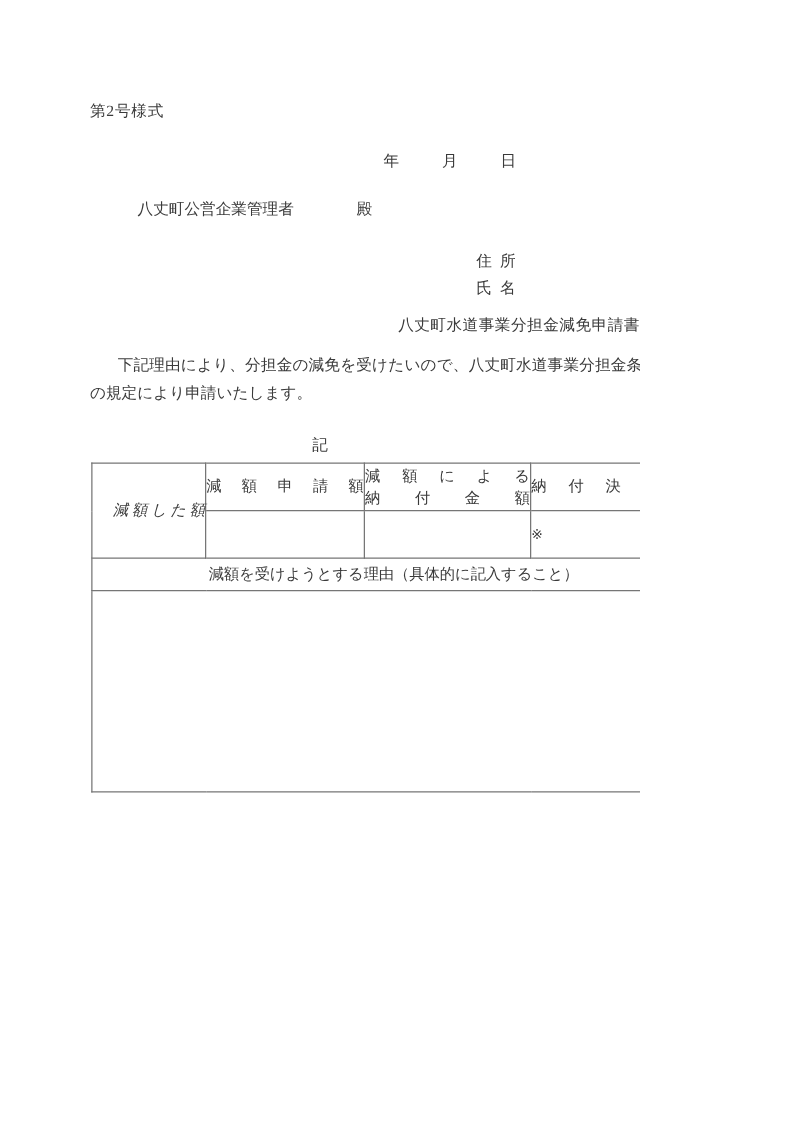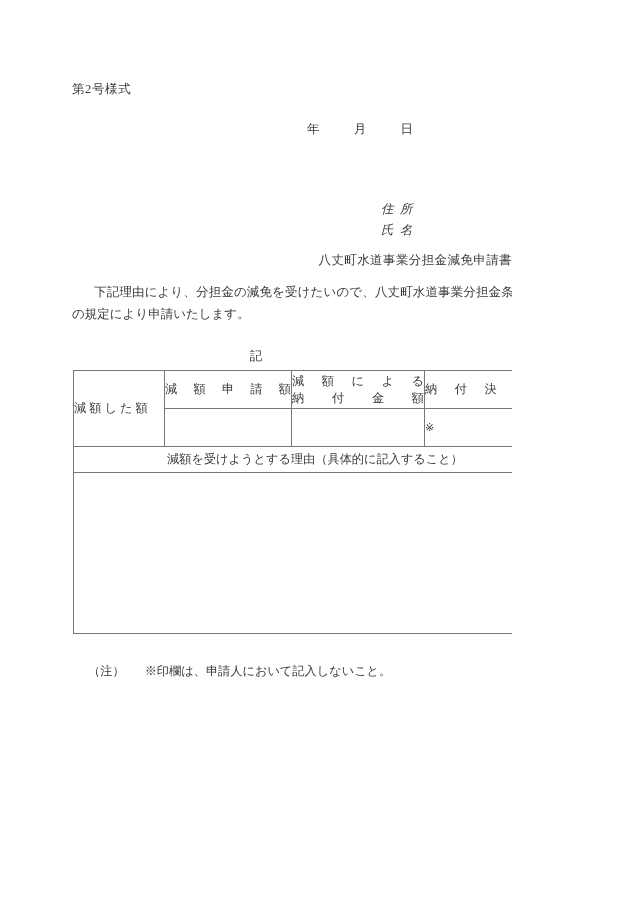--- a/index.html
+++ b/index.html
@@ -54,21 +54,21 @@
   .addressee .spacer { display: inline-block; width: 44px; }
 
   .applicant {
     position: absolute;
     left: 381px;
     top: 199px;
     font-size: 12.5px;
     line-height: 21px;
     white-space: nowrap;
   }
-  .applicant .row { position: relative; height: 21px; font-style: italic; }
+  .applicant .row { position: relative; height: 21px; }
   .applicant .lbl .c1 { display: inline-block; width: 19px; }
   .seal-mark {
     position: absolute;
     left: 152px;
     top: 1px;
     width: 15px;
     height: 15px;
     border: 1.1px solid #4a4a4a;
     border-radius: 50%;
     font-size: 10px;
@@ -145,23 +145,24 @@
   }
   .spread {
     display: flex;
     justify-content: space-between;
     white-space: nowrap;
   }
   .spread > span { display: inline-block; }
 
   .cell-rowlabel {
     height: 76px;
-    text-align: left;
+    text-align: right;
     padding: 0 8px;
     box-sizing: border-box;
+    font-style: italic;
   }
   .cell-input {
     height: 38px;
     padding: 3px 7px;
     box-sizing: border-box;
     vertical-align: top;
     text-align: left;
   }
   .komejirushi {
     font-family: "DejaVu Sans", sans-serif;
@@ -197,20 +198,25 @@
 
   <div class="date-line">
     <span class="seg">年</span>
     <span class="gap-a"></span>
     <span class="seg">月</span>
     <span class="gap-b"></span>
     <span class="seg">日</span>
     <span class="tail"></span>
   </div>
 
+  <div class="addressee">
+    <span>八丈町公営企業管理者</span>
+    <span class="spacer"></span>
+    <span>殿</span>
+  </div>
 
   <div class="applicant">
     <div class="row">
       <span class="lbl">
         <span class="c1">住</span><span>所</span>
       </span>
     </div>
     <div class="row">
       <span class="lbl">
         <span class="c1">氏</span><span>名</span>
@@ -278,19 +284,14 @@
       </tr>
       <tr>
         <td class="reason-label-cell" colspan="4">減額を受けようとする理由（具体的に記入すること）</td>
       </tr>
       <tr>
         <td class="reason-body-cell" colspan="4"></td>
       </tr>
     </tbody>
   </table>
 
-  <div class="note">
-    <span>（注）</span>
-    <span class="gap"></span>
-    <span>※印欄は、申請人において記入しないこと。</span>
-  </div>
 
 </div>
 
 </body></html>

